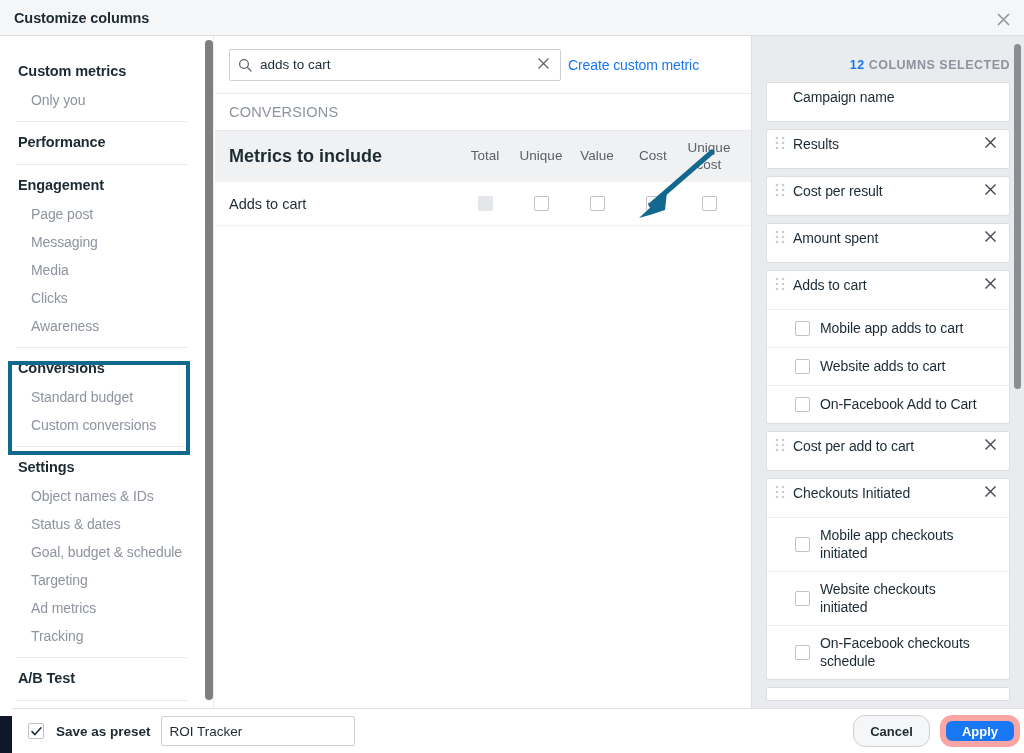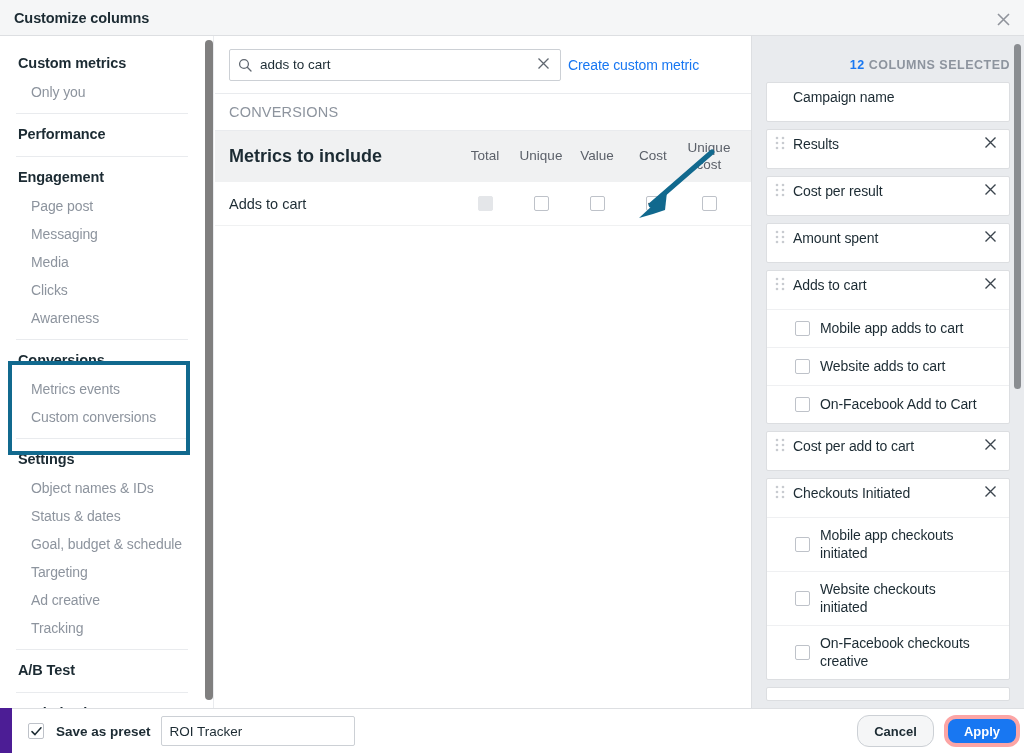--- a/index.html
+++ b/index.html
@@ -4,21 +4,21 @@
 <style>
   * { box-sizing: border-box; margin: 0; padding: 0; }
   html, body {
     width: 1024px; height: 753px;
     font-family: "Liberation Sans", sans-serif;
     background: #ffffff;
     color: #1c2b33;
     overflow: hidden;
   }
 
-  .dialog { position: relative; width: 852px; height: 753px; background: #4c1d95; }
+  .dialog { position: relative; width: 852px; height: 753px; background: #0f172a; }
 
   
   .titlebar {
     position: absolute; left: 0; top: 0; width: 1024px; height: 36px;
     background: #f5f6f7; border-bottom: 1px solid #dddfe2;
     display: flex; align-items: center;
   }
   .titlebar .title {
     font-size: 14.5px; font-weight: bold; color: #1c2b33; margin-left: 14px;
     letter-spacing: -0.1px;
@@ -30,21 +30,21 @@
   }
 
   
   .body-area {
     position: absolute; left: 0; top: 36px; width: 1024px; height: 672px;
     background: #fff;
   }
 
   
   .sidebar {
-    position: absolute; left: 0; top: 0; width: 204px; height: 672px;
+    position: absolute; left: 0; top: 8px; width: 204px; height: 672px;
     background: #fff; overflow: hidden; padding-top: 10px;
   }
   .sb-group { padding: 0 0 0 0; }
   .sb-head {
     font-size: 14.5px; font-weight: bold; color: #1c2b33;
     padding: 9px 18px 7px 18px; letter-spacing: -0.1px; cursor: pointer;
   }
   .sb-item {
     font-size: 14px; color: #8d949e; padding: 6px 18px 6px 31px;
     cursor: pointer; letter-spacing: -0.1px;
@@ -172,21 +172,21 @@
     padding: 0 8px; font-size: 13.5px; font-family: "Liberation Sans", sans-serif;
     color: #1c2b33; outline: none;
   }
   .footer-spacer { flex: 1; }
   .btn {
     height: 32px; border-radius: 12px; font-size: 13px; font-weight: bold;
     display: flex; align-items: center; justify-content: center; cursor: pointer;
     padding: 0 16px;
   }
   .btn-cancel { background: #f5f6f7; border: 1px solid #ccd0d5; color: #1c2b33; margin-right: 10px; min-width: 72px; }
-  .btn-apply { background: #1877f2; border: 4px solid #fca5a5; color: #fff; min-width: 66px; }
+  .btn-apply { background: #1877f2; border: 6px solid #fca5a5; color: #fff; min-width: 66px; }
 </style>
 </head>
 <body>
 
 <div class="dialog">
 
   <div class="titlebar">
     <span class="title">Customize columns</span>
     <div class="close-btn">
       <svg width="13" height="13" viewBox="0 0 13 13" aria-hidden="true">
@@ -215,32 +215,32 @@
         <div class="sb-item">Page post</div>
         <div class="sb-item">Messaging</div>
         <div class="sb-item">Media</div>
         <div class="sb-item">Clicks</div>
         <div class="sb-item">Awareness</div>
       </div>
       <div class="sb-div"></div>
 
       <div class="sb-group">
         <div class="sb-head">Conversions</div>
-        <div class="sb-item">Metrics events</div>
+        <div class="sb-item">Standard budget</div>
         <div class="sb-item">Custom conversions</div>
       </div>
       <div class="sb-div"></div>
 
       <div class="sb-group">
         <div class="sb-head">Settings</div>
         <div class="sb-item">Object names &amp; IDs</div>
         <div class="sb-item">Status &amp; dates</div>
         <div class="sb-item">Goal, budget &amp; schedule</div>
         <div class="sb-item">Targeting</div>
-        <div class="sb-item">Ad creative</div>
+        <div class="sb-item">Ad metrics</div>
         <div class="sb-item">Tracking</div>
       </div>
       <div class="sb-div"></div>
 
       <div class="sb-group">
         <div class="sb-head">A/B Test</div>
       </div>
       <div class="sb-div"></div>
 
       <div class="sb-group">
@@ -478,21 +478,21 @@
         <div class="sub-row">
           <span class="scbox"></span>
           <span class="slabel" style="max-width:172px">Mobile app checkouts initiated</span>
         </div>
         <div class="sub-row">
           <span class="scbox"></span>
           <span class="slabel" style="max-width:150px">Website checkouts initiated</span>
         </div>
         <div class="sub-row">
           <span class="scbox"></span>
-          <span class="slabel" style="max-width:180px">On-Facebook checkouts creative</span>
+          <span class="slabel" style="max-width:180px">On-Facebook checkouts schedule</span>
         </div>
       </div>
 
       <div class="card" style="height:14px"></div>
     </div>
 
     <div class="right-scrollbar"></div>
   </div>
 
   <div class="footer">

